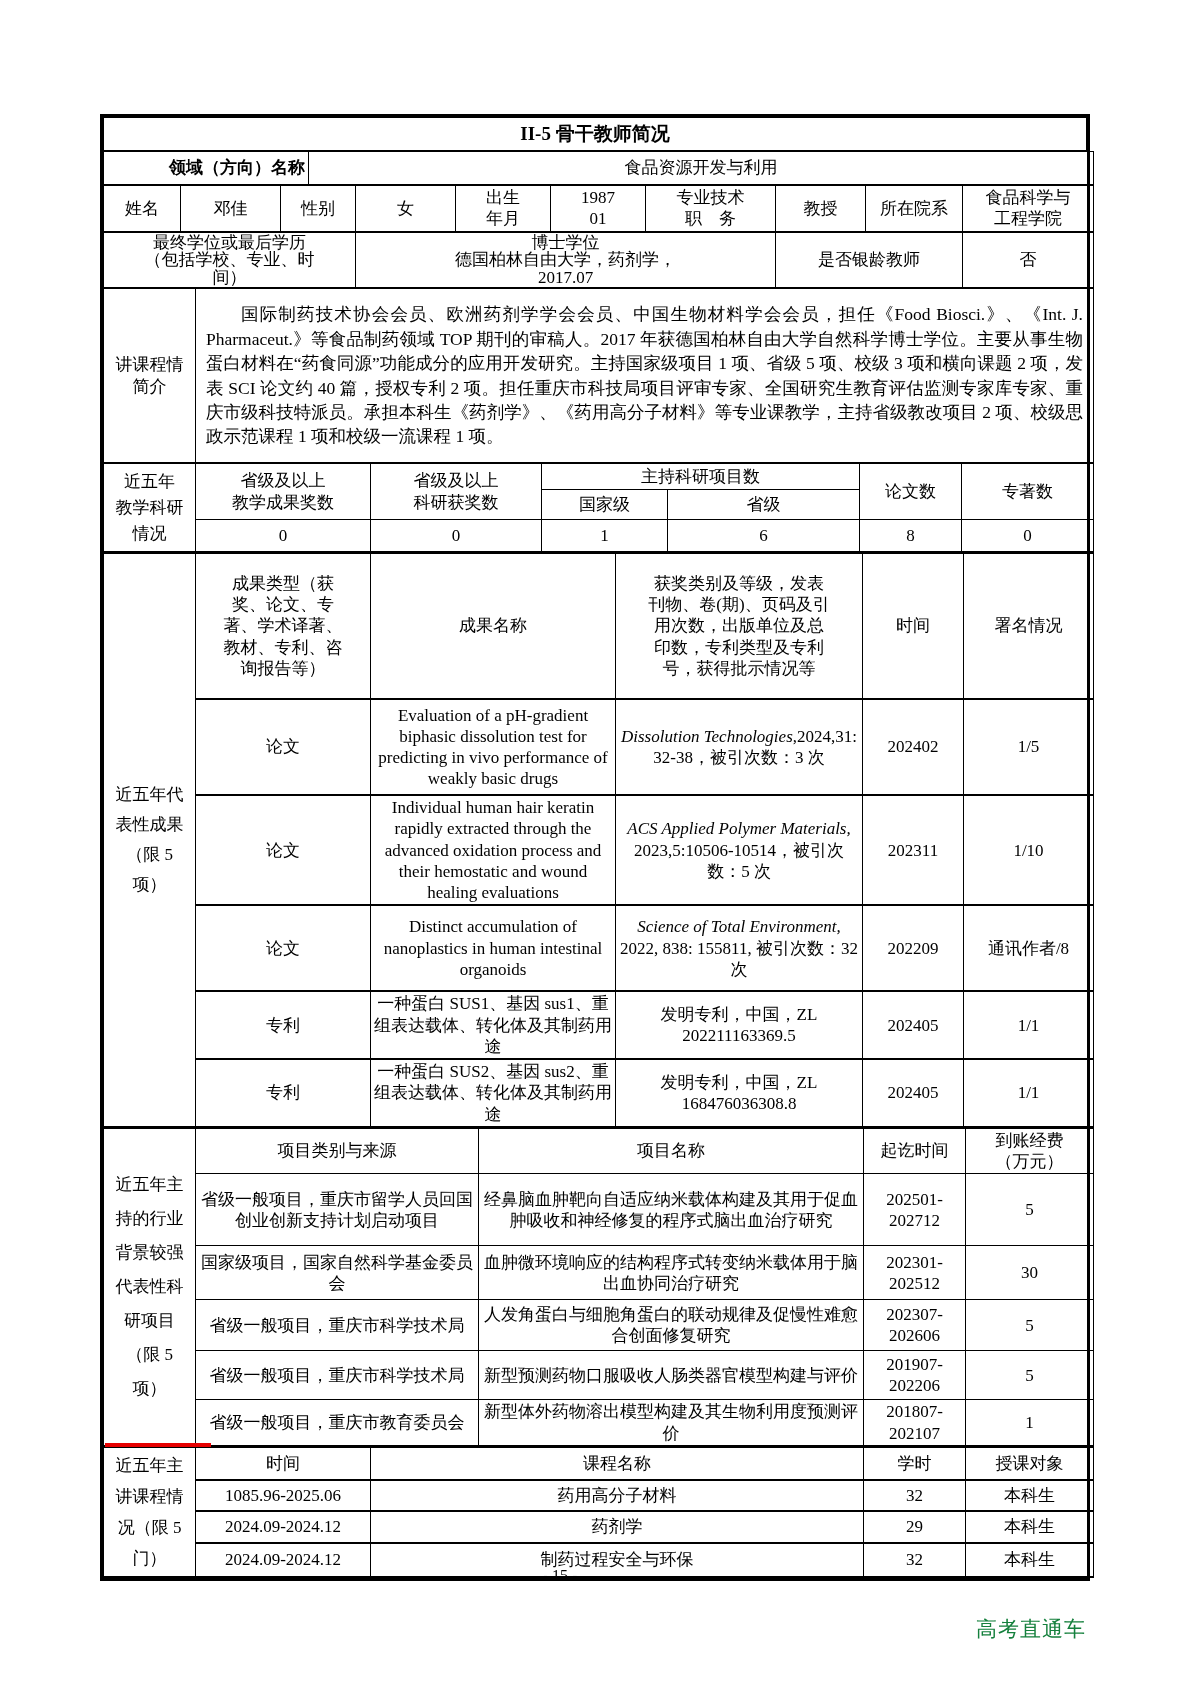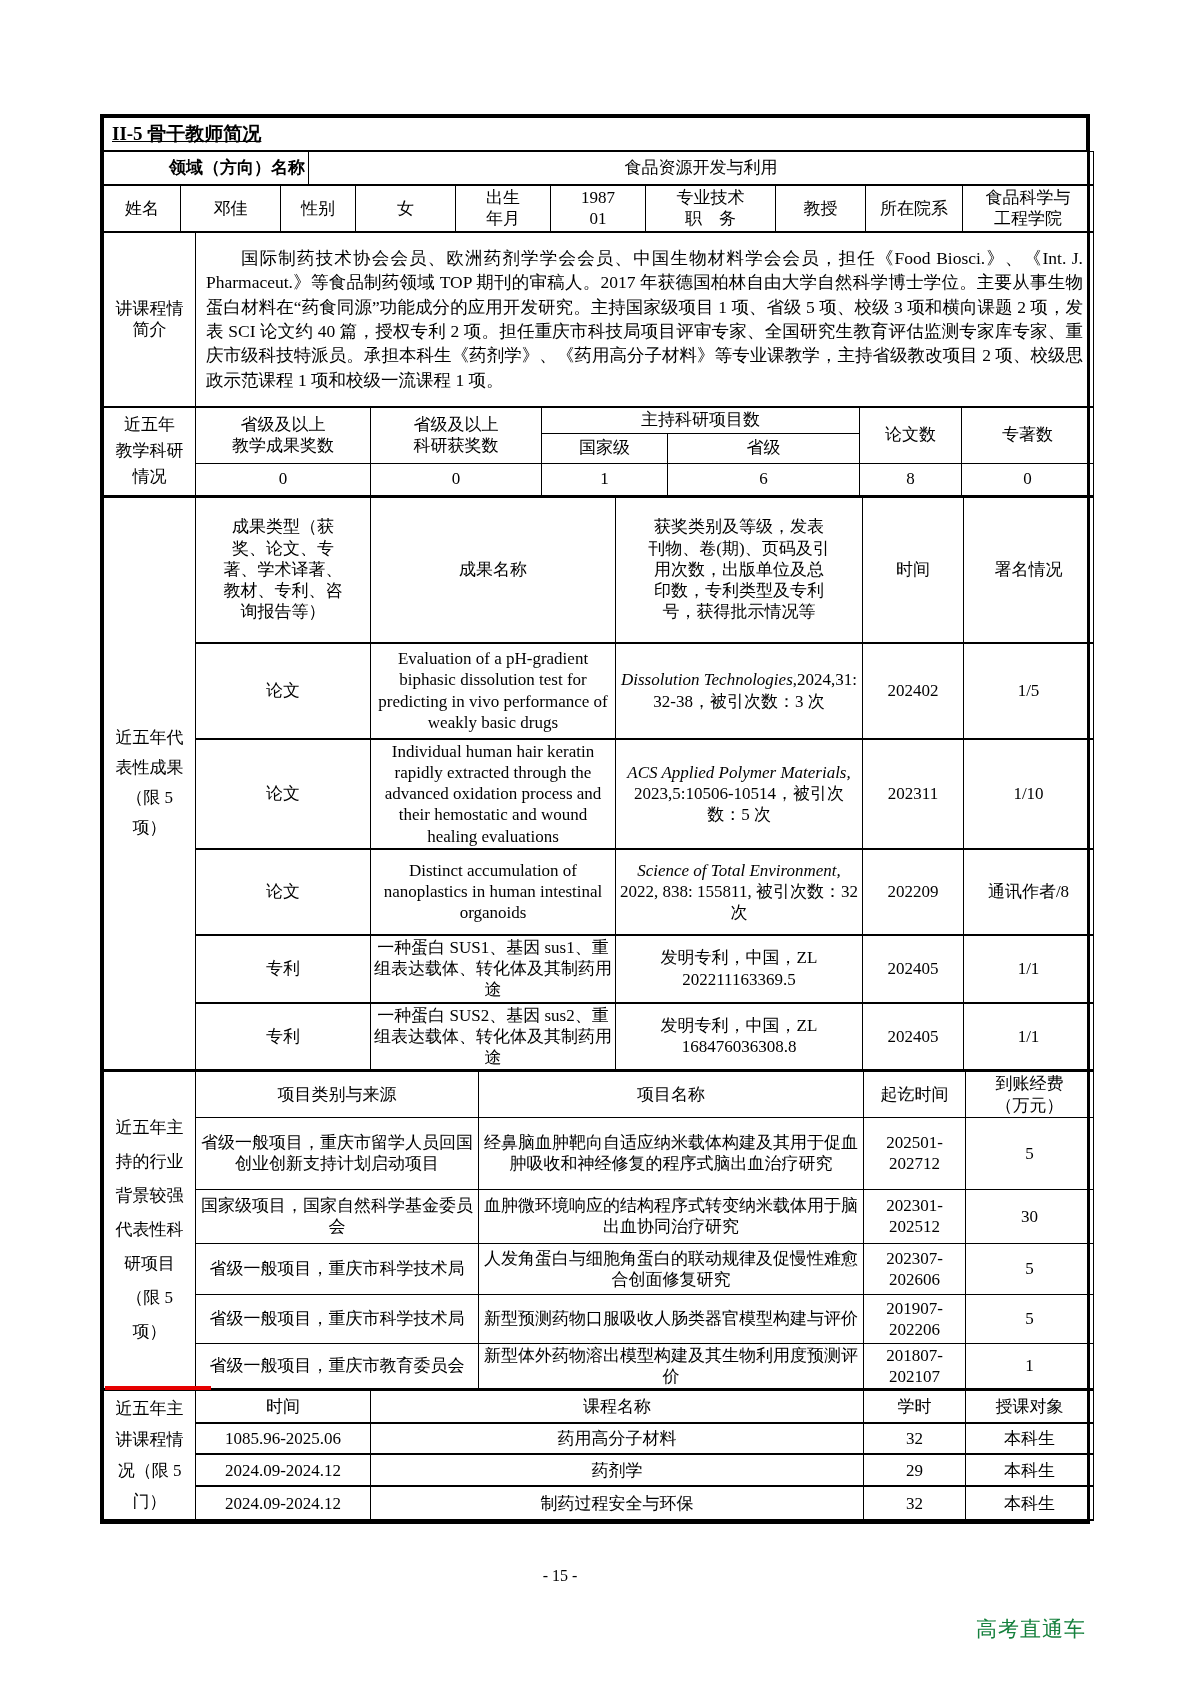--- a/index.html
+++ b/index.html
@@ -11,21 +11,21 @@
     position:absolute;left:100px;top:114px;width:990px;
     border:3px solid #000;box-sizing:border-box;background:#fff;
   }
   table{border-collapse:collapse;table-layout:fixed;width:100%;}
   td{
     border:1px solid #000;text-align:center;vertical-align:middle;
     font-size:17px;line-height:1.25;padding:1px 3px;word-break:break-word;
   }
   .pre{white-space:pre-line;}
   .title-cell{
-    text-align:left;font-weight:bold;font-size:19px;padding:4px 8px;text-decoration:underline;
+    text-align:center;font-weight:bold;font-size:19px;padding:4px 8px;
   }
   .bold{font-weight:bold;text-align:right;}
   .profile-text{
     text-align:justify;text-indent:2em;padding:3px 10px 3px 10px;
     font-size:17.5px;line-height:24.4px;
   }
   .thickrows td{border-top-width:2px;border-bottom-width:2px;}
   .lh-stats{line-height:26px;}
   .lh-ach{line-height:30px;}
   .lh-proj{line-height:34px;}
@@ -100,20 +100,40 @@
       <td class="pre">专业技术
 职　务</td>
       <td>教授</td>
       <td>所在院系</td>
       <td class="pre">食品科学与
 工程学院</td>
     </tr>
   </tbody>
     </table>
 
+  <table>
+    <colgroup>
+        <col style="width:252px">
+        <col style="width:420px">
+        <col style="width:187px">
+        <col style="width:131px">
+      </colgroup>
+    <tbody>
+        <tr style="height:53px">
+      <td class="pre" style="line-height:17.5px">最终学位或最后学历
+（包括学校、专业、时
+间）</td>
+      <td class="pre" style="line-height:17.5px">博士学位
+德国柏林自由大学，药剂学，
+2017.07</td>
+      <td>是否银龄教师</td>
+      <td>否</td>
+    </tr>
+  </tbody>
+    </table>
 
   <table>
     <colgroup>
         <col style="width:92px">
         <col style="width:898px">
       </colgroup>
     <tbody>
         <tr style="height:174px">
       <td class="pre">讲课程情
 简介</td>

